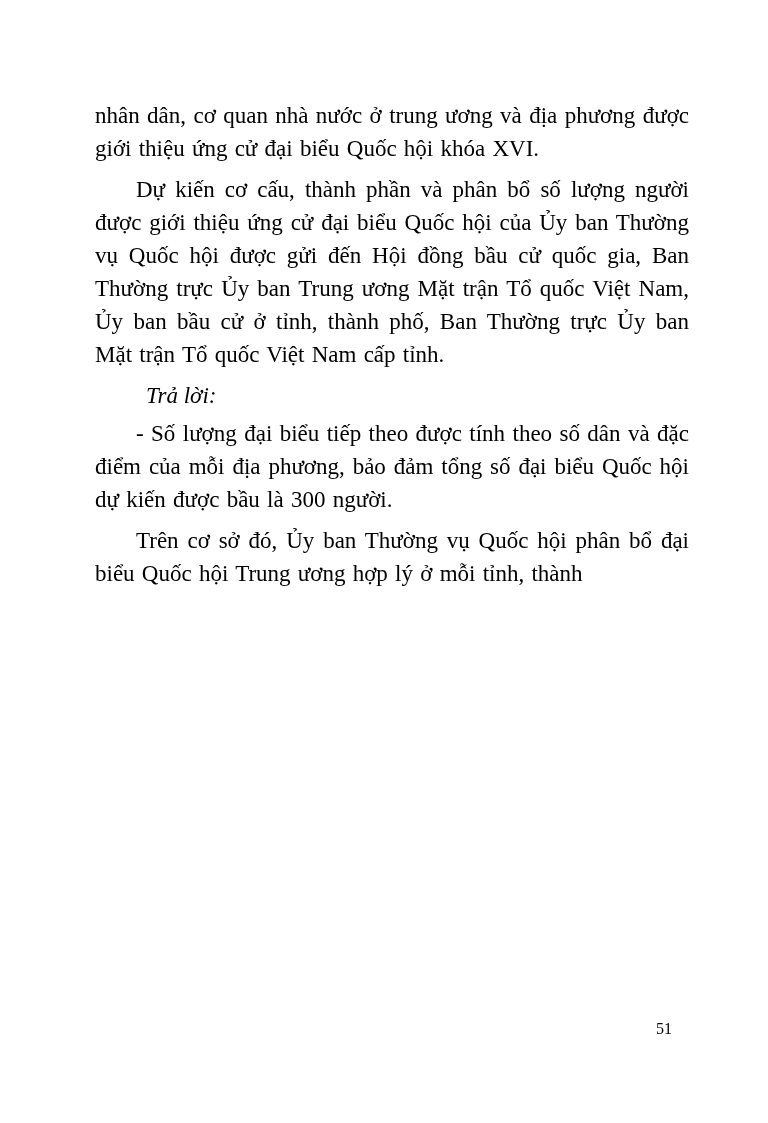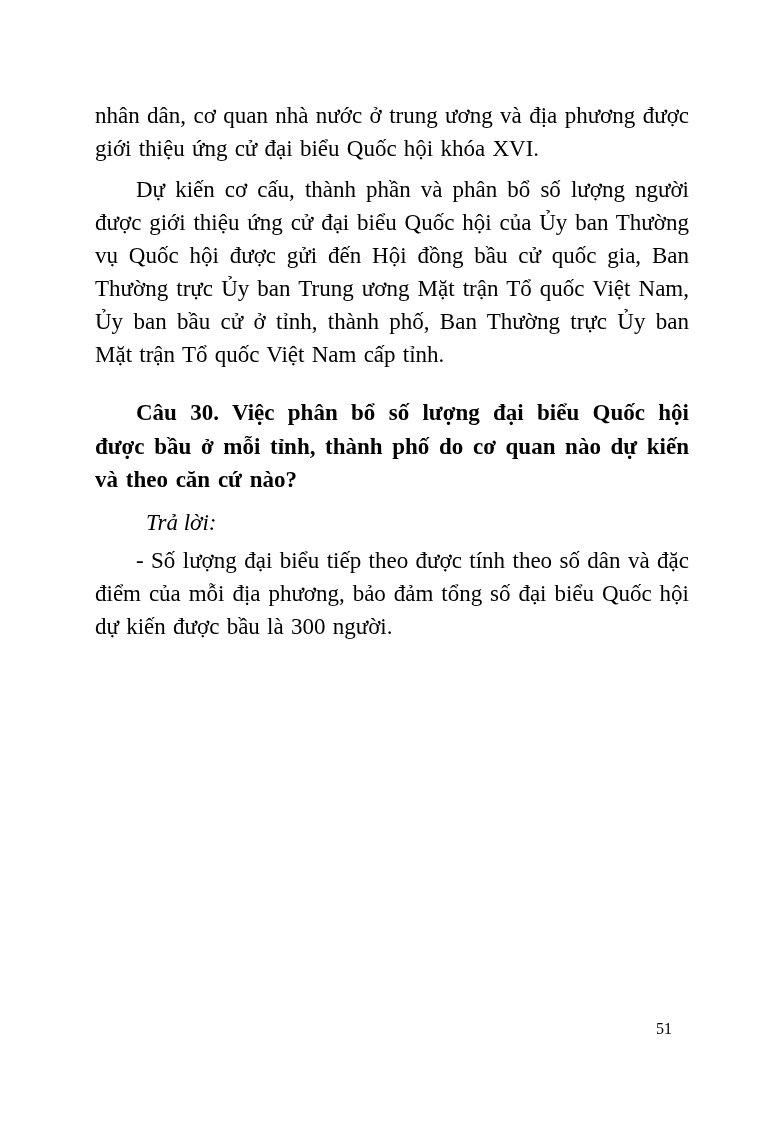--- a/index.html
+++ b/index.html
@@ -55,18 +55,18 @@
     line-height: 33px;
   }
 </style>
 </head>
 <body>
 
 <div class="page">
   <div class="content">
     <p class="body-para no-indent">nhân dân, cơ quan nhà nước ở trung ương và địa phương được giới thiệu ứng cử đại biểu Quốc hội khóa XVI.</p>
     <p class="body-para">Dự kiến cơ cấu, thành phần và phân bổ số lượng người được giới thiệu ứng cử đại biểu Quốc hội của Ủy ban Thường vụ Quốc hội được gửi đến Hội đồng bầu cử quốc gia, Ban Thường trực Ủy ban Trung ương Mặt trận Tổ quốc Việt Nam, Ủy ban bầu cử ở tỉnh, thành phố, Ban Thường trực Ủy ban Mặt trận Tổ quốc Việt Nam cấp tỉnh.</p>
-    <h2 class="question-heading">Câu 30. Việc phân bổ số lượng đại biểu Quốc hội được bầu ở mỗi tỉnh, thành phố do cơ quan nào dự kiến và theo căn cứ nào?</h2>
     <p class="answer-label">Trả lời:</p>
     <p class="body-para">- Số lượng đại biểu tiếp theo được tính theo số dân và đặc điểm của mỗi địa phương, bảo đảm tổng số đại biểu Quốc hội dự kiến được bầu là 300 người.</p>
+    <p class="body-para">Trên cơ sở đó, Ủy ban Thường vụ Quốc hội phân bổ đại biểu Quốc hội Trung ương hợp lý ở mỗi tỉnh, thành</p>
   </div>
   <div class="page-number">51</div>
 </div>
 
 </body></html>

